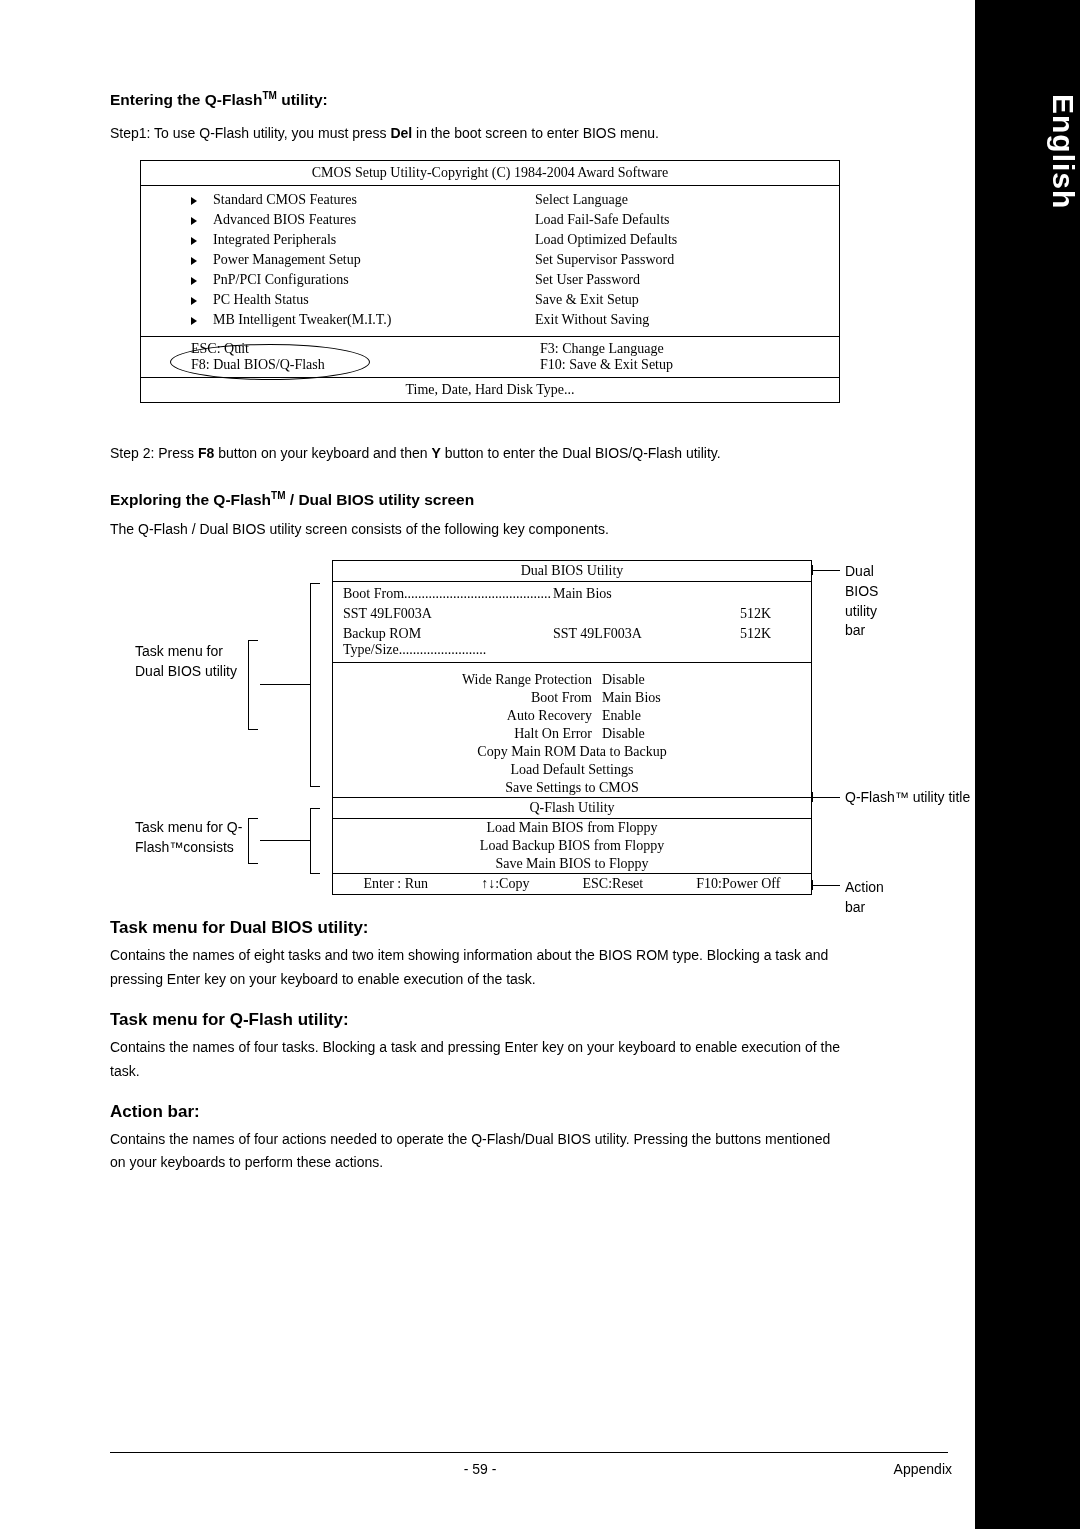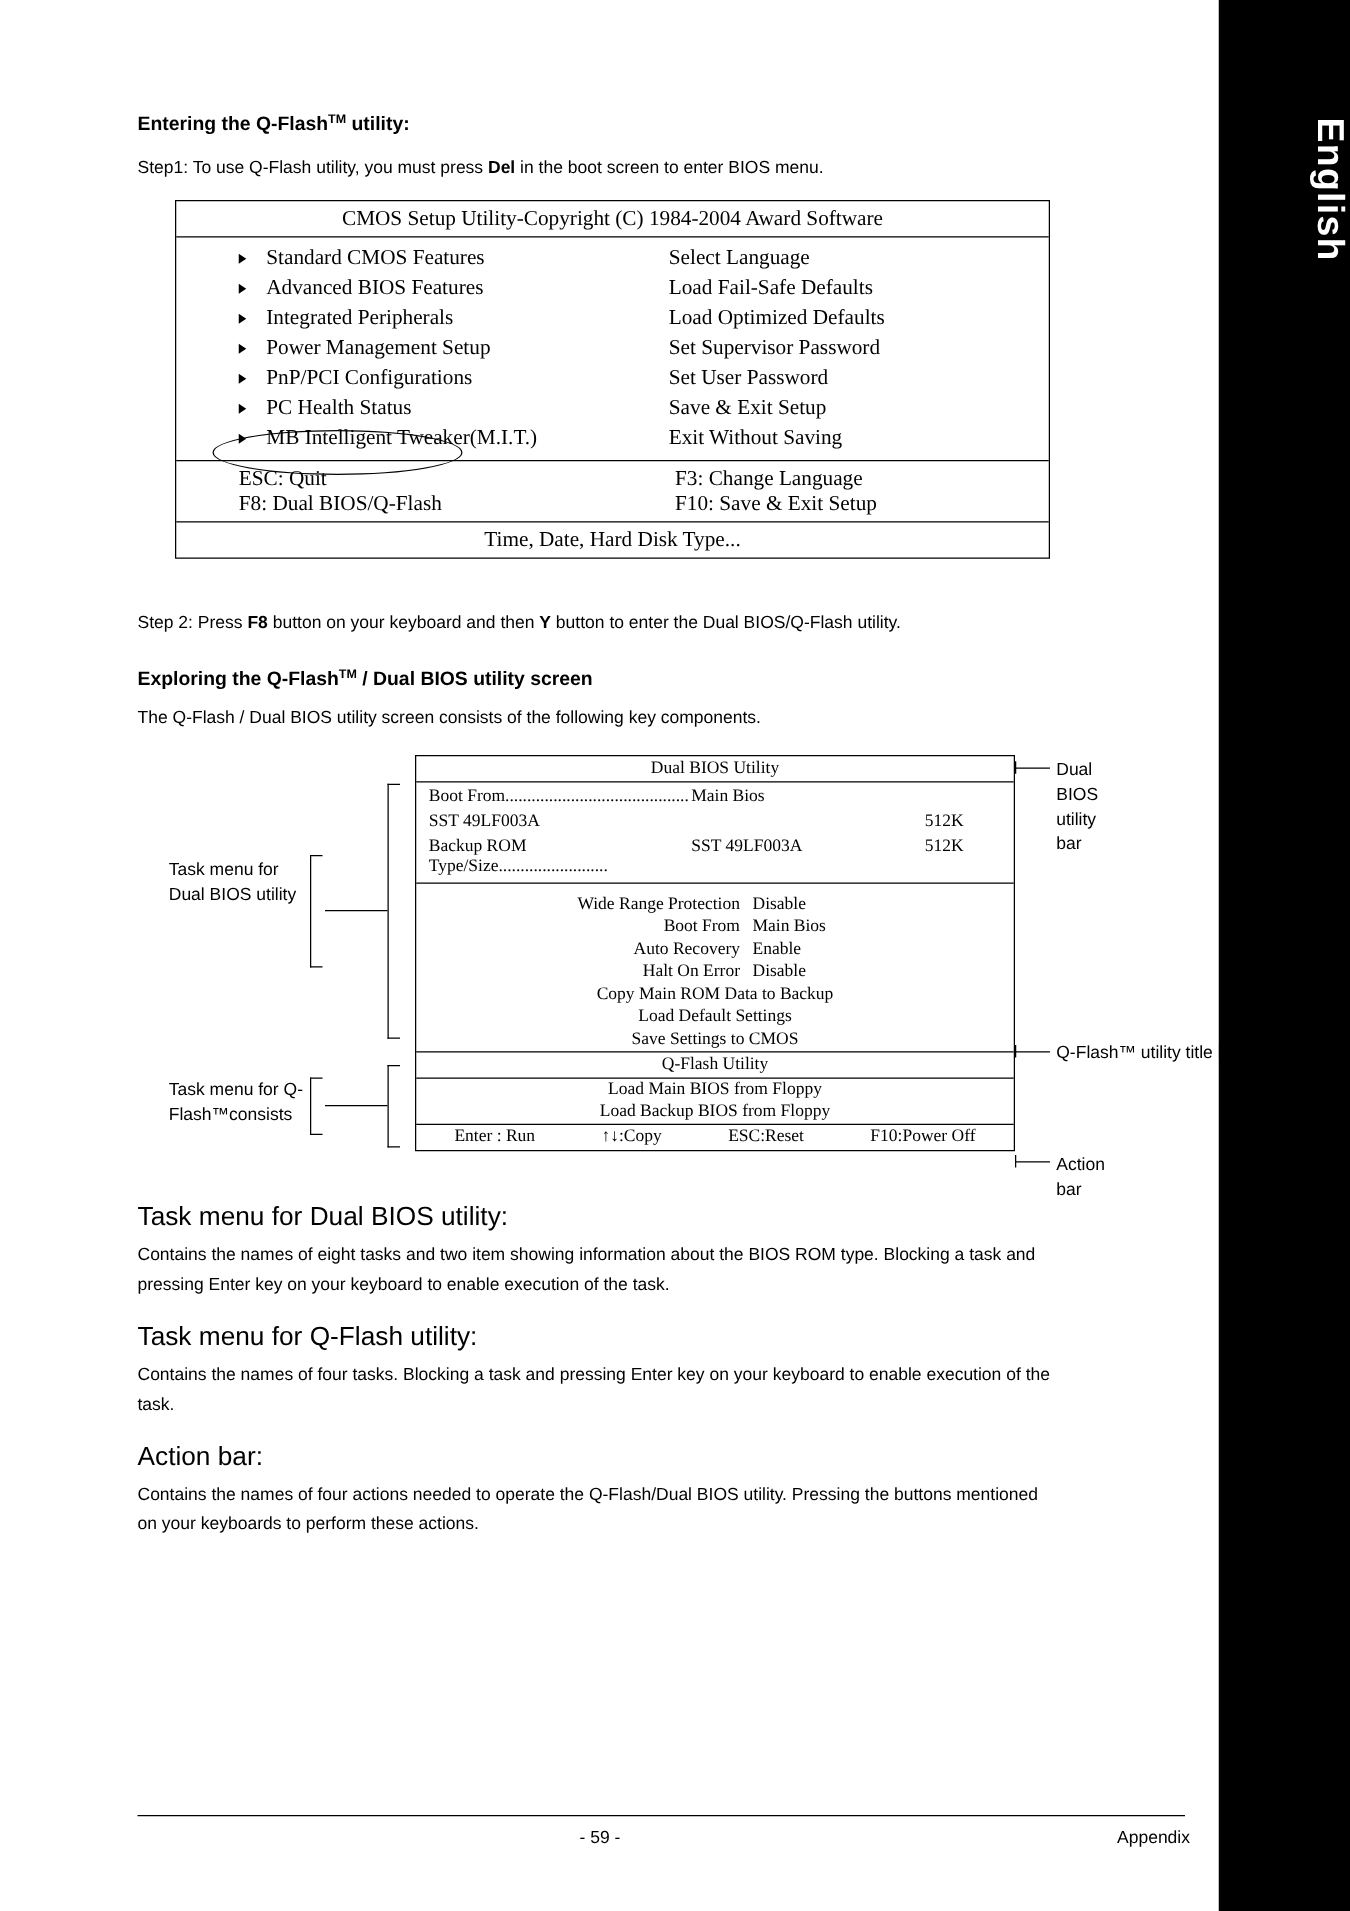--- a/index.html
+++ b/index.html
@@ -42,21 +42,21 @@
     margin-bottom: 14px;
   }
   .sup { font-size: 10px; vertical-align: super; }
   .step-text { margin-bottom: 16px; line-height: 1.5; }
   .bold { font-weight: bold; }
   
   .bios-box {
     border: 1px solid #000;
     margin: 0 0 40px 30px;
     font-family: 'Times New Roman', serif;
-    font-size: 17px;
+    font-size: 14px;
   }
   .bios-title {
     text-align: center;
     padding: 4px 0;
   }
   .bios-body {
     display: flex;
     padding: 4px 0 6px 0;
   }
   .bios-col {
@@ -153,22 +153,22 @@
     height: 1px;
     background: #000;
   }
   .tick {
     position: absolute;
     width: 1px;
     height: 10px;
     background: #000;
   }
   .section-head {
-    font-size: 21px;
-    font-weight: normal;
+    font-size: 17px;
+    font-weight: bold;
     margin: 18px 0 6px 0;
   }
   .section-body {
     line-height: 1.7;
     font-size: 14px;
   }
   .footer-line {
     position: absolute;
     left: 110px;
     width: 838px;
@@ -293,20 +293,21 @@
           <span class="v">Disable</span>
         </div>
       <div class="util-line">Copy Main ROM Data to Backup</div>
       <div class="util-line">Load Default Settings</div>
       <div class="util-line">Save Settings to CMOS</div>
       <div class="util-sep"></div>
       <div class="util-row">Q-Flash Utility</div>
       <div class="util-sep"></div>
       <div class="util-line">Load Main BIOS from Floppy</div>
       <div class="util-line">Load Backup BIOS from Floppy</div>
+      <div class="util-line">Save Main BIOS to Floppy</div>
       <div class="util-sep"></div>
       <div class="action-row">
         <span>Enter : Run</span>
         <span>↑↓:Copy</span>
         <span>ESC:Reset</span>
         <span>F10:Power Off</span>
       </div>
     </div>
 
     <div class="hline" style="left:712px; top:10px; width:28px;"></div>

